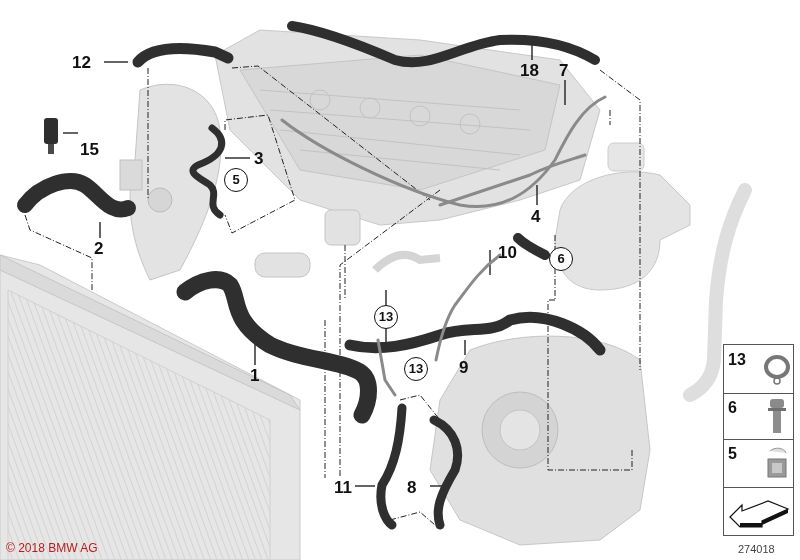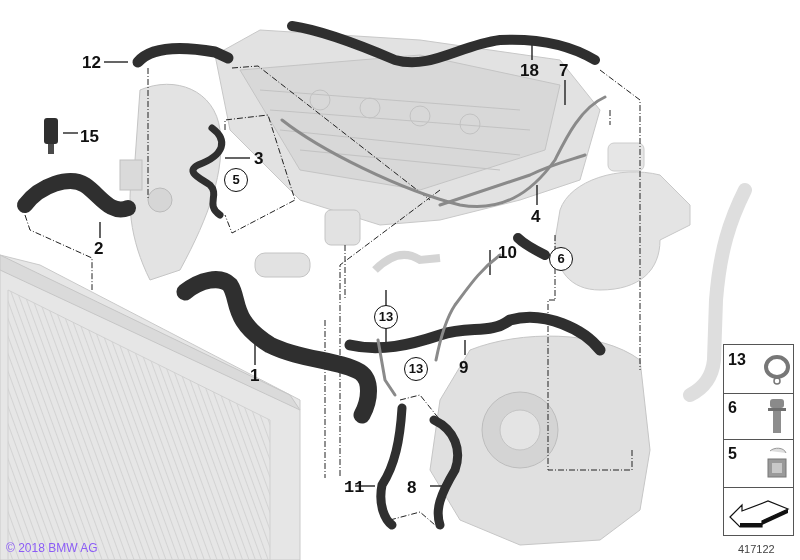--- a/index.html
+++ b/index.html
@@ -3,21 +3,21 @@
 <meta charset="utf-8">
 <style>
   html,body{margin:0;padding:0;background:#fff;}
   body{width:800px;height:560px;position:relative;overflow:hidden;font-family:"Liberation Sans",sans-serif;}
   #canvas{position:absolute;left:0;top:0;width:800px;height:560px;}
   .callout{position:absolute;font-family:"Liberation Sans",sans-serif;font-weight:bold;font-size:17px;color:#111;line-height:1;}
   .circ{position:absolute;width:22px;height:22px;border:1.6px solid #111;border-radius:50%;background:#fff;font-weight:bold;font-size:13px;text-align:center;line-height:22px;color:#111;font-family:"Liberation Sans",sans-serif;}
   .legend{position:absolute;left:723px;top:344px;width:69px;height:190px;border:1px solid #555;background:#fff;}
   .legend .cell{position:absolute;left:0;width:69px;border-bottom:1px solid #555;}
   .legend .cell .num{position:absolute;left:4px;top:6px;font-weight:bold;font-size:16px;color:#111;}
-  .footer-copy{position:absolute;left:6px;top:541px;font-size:12px;color:#8b5cf6;}
+  .footer-copy{position:absolute;left:6px;top:541px;font-size:12px;color:#b91c1c;}
   .footer-id{position:absolute;left:738px;top:543px;font-size:11px;color:#444;}
 </style>
 </head>
 <body>
 
 <div id="canvas">
 <svg width="800" height="560" viewBox="0 0 800 560" xmlns="http://www.w3.org/2000/svg">
   <defs>
     <pattern id="fins" width="6" height="6" patternUnits="userSpaceOnUse" patternTransform="rotate(-20)">
       <line x1="0" y1="0" x2="0" y2="6" stroke="#cfcfcf" stroke-width="2"></line>
@@ -131,35 +131,35 @@
     <path d="M378,340 L385,380 L395,395"></path>
   </g>
 
   <g>
     <rect x="44" y="118" width="14" height="26" rx="3" fill="#2f2f2f"></rect>
     <rect x="48" y="144" width="6" height="10" fill="#4a4a4a"></rect>
   </g>
 </svg>
 </div>
 
-<div class="callout" style="left:82px;top:54px;text-align:right;">12</div>
-<div class="callout" style="left:80px;top:128px;">15</div>
+<div class="callout" style="left:72px;top:54px;text-align:right;">12</div>
+<div class="callout" style="left:80px;top:141px;">15</div>
 <div class="callout" style="left:94px;top:240px;">2</div>
 <div class="callout" style="left:254px;top:150px;">3</div>
 <div class="circ" style="left:224px;top:168px;">5</div>
 <div class="callout" style="left:250px;top:367px;">1</div>
 <div class="callout" style="left:520px;top:62px;">18</div>
 <div class="callout" style="left:559px;top:62px;">7</div>
 <div class="callout" style="left:531px;top:208px;">4</div>
 <div class="circ" style="left:549px;top:247px;">6</div>
 <div class="callout" style="left:498px;top:244px;">10</div>
 <div class="circ" style="left:374px;top:305px;">13</div>
 <div class="circ" style="left:404px;top:357px;">13</div>
 <div class="callout" style="left:459px;top:359px;">9</div>
-<div class="callout" style="left:344px;top:479px;font-family:Liberation Mono, monospace;">11</div>
+<div class="callout" style="left:334px;top:479px;">11</div>
 <div class="callout" style="left:407px;top:479px;">8</div>
 
 <div class="legend">
   <div class="cell" style="top:0;height:48px;">
     <span class="num">13</span>
     <svg style="position:absolute;left:40px;top:8px;" width="26" height="34">
       <ellipse cx="13" cy="14" rx="11" ry="10" fill="none" stroke="#777" stroke-width="4"></ellipse>
       <circle cx="13" cy="28" r="3" fill="none" stroke="#777" stroke-width="1.5"></circle>
     </svg>
   </div>
@@ -182,13 +182,13 @@
   <div class="cell" style="top:142px;height:48px;border-bottom:none;">
     <svg style="position:absolute;left:4px;top:6px;" width="62" height="36">
       <polygon points="2,24 14,12 14,18 40,8 60,16 34,28 34,34 12,34" fill="#fff" stroke="#111" stroke-width="1.2"></polygon>
       <polygon points="12,30 34,30 34,34 12,34" fill="#111"></polygon>
       <polygon points="34,28 60,16 60,20 34,32" fill="#111"></polygon>
     </svg>
   </div>
 </div>
 
 <div class="footer-copy">© 2018 BMW AG</div>
-<div class="footer-id">417122</div>
+<div class="footer-id">274018</div>
 
 </body></html>

